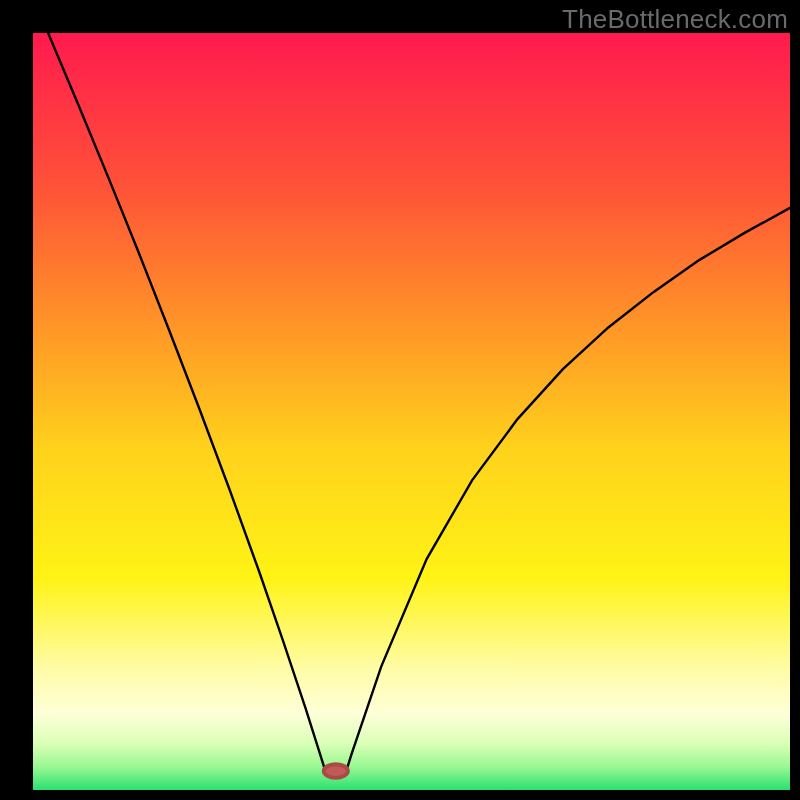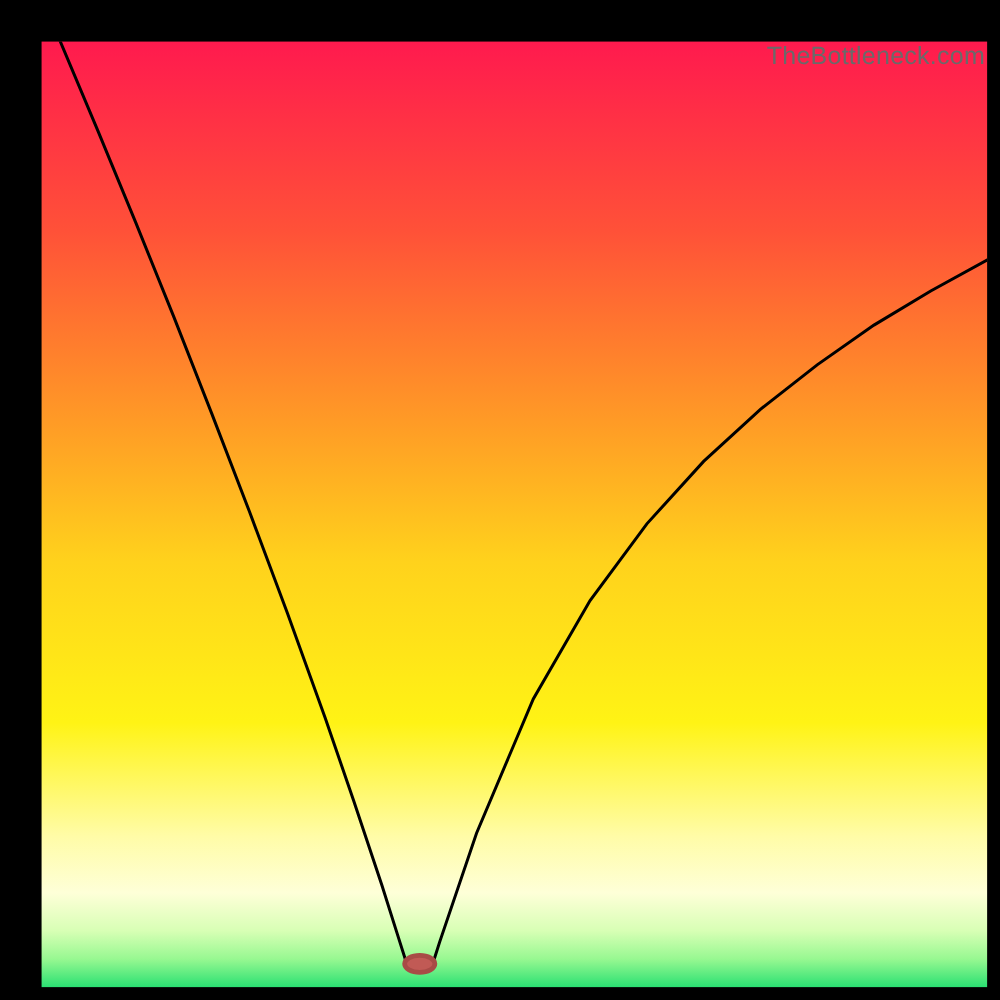--- a/index.html
+++ b/index.html
@@ -15,25 +15,24 @@
     position: relative;
     width: 800px;
     height: 800px;
     background: #000;
   }
   .watermark {
     position: absolute;
     top: 4px;
     right: 12px;
     color: #6a6a6a;
-    font-size: 20px;
+    font-size: 26px;
     font-weight: 500;
     letter-spacing: 0.2px;
     z-index: 3;
-    margin-top: 30px;
   }
   .plot-wrap {
     position: absolute;
     left: 33px;
     top: 33px;
     width: 757px;
     height: 757px;
     overflow: hidden;
   }
   svg {

